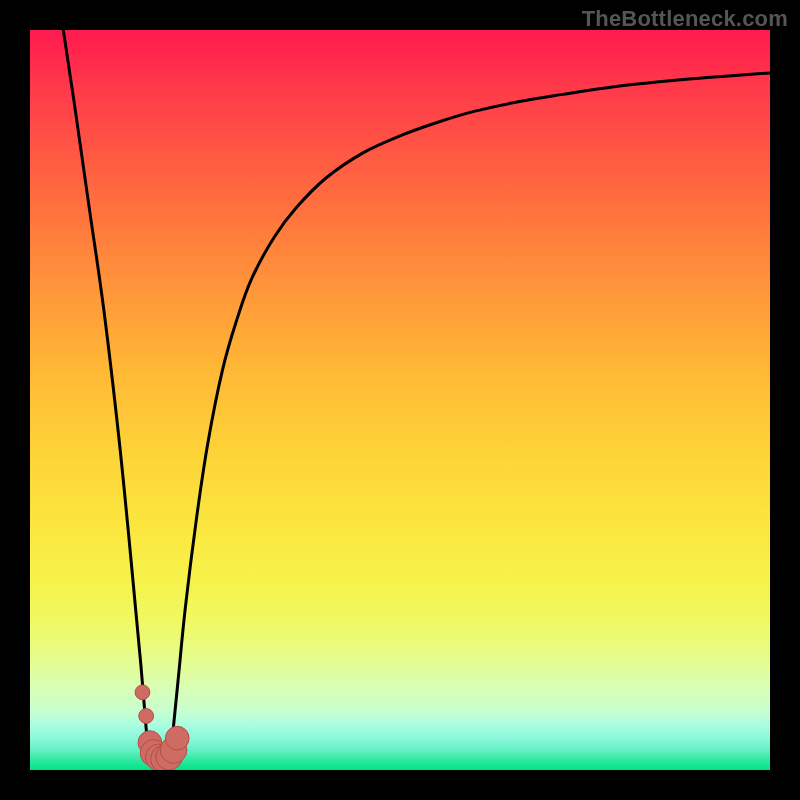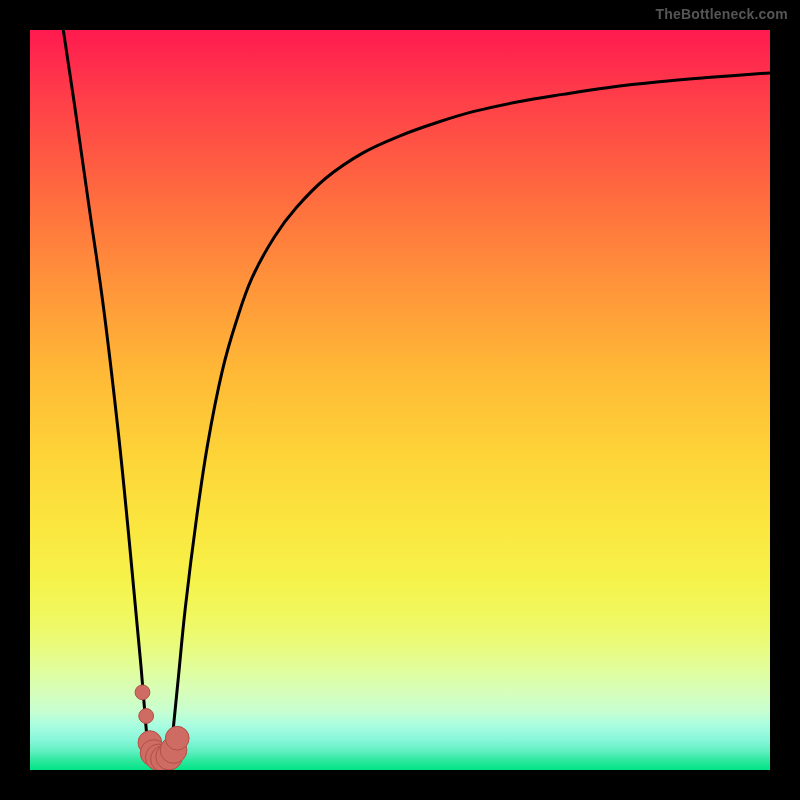--- a/index.html
+++ b/index.html
@@ -45,21 +45,21 @@
       #5fefc0 97.5%,
       #2ee89f 98.7%,
       #00e486 100%
     );
   }
   .watermark {
     position: absolute;
     top: 6px;
     right: 12px;
     color: #555;
-    font-size: 14px;
+    font-size: 22px;
     font-weight: 600;
     letter-spacing: 0.2px;
     user-select: none;
   }
   svg {
     position: absolute;
     left: 0;
     top: 0;
   }
 </style>

